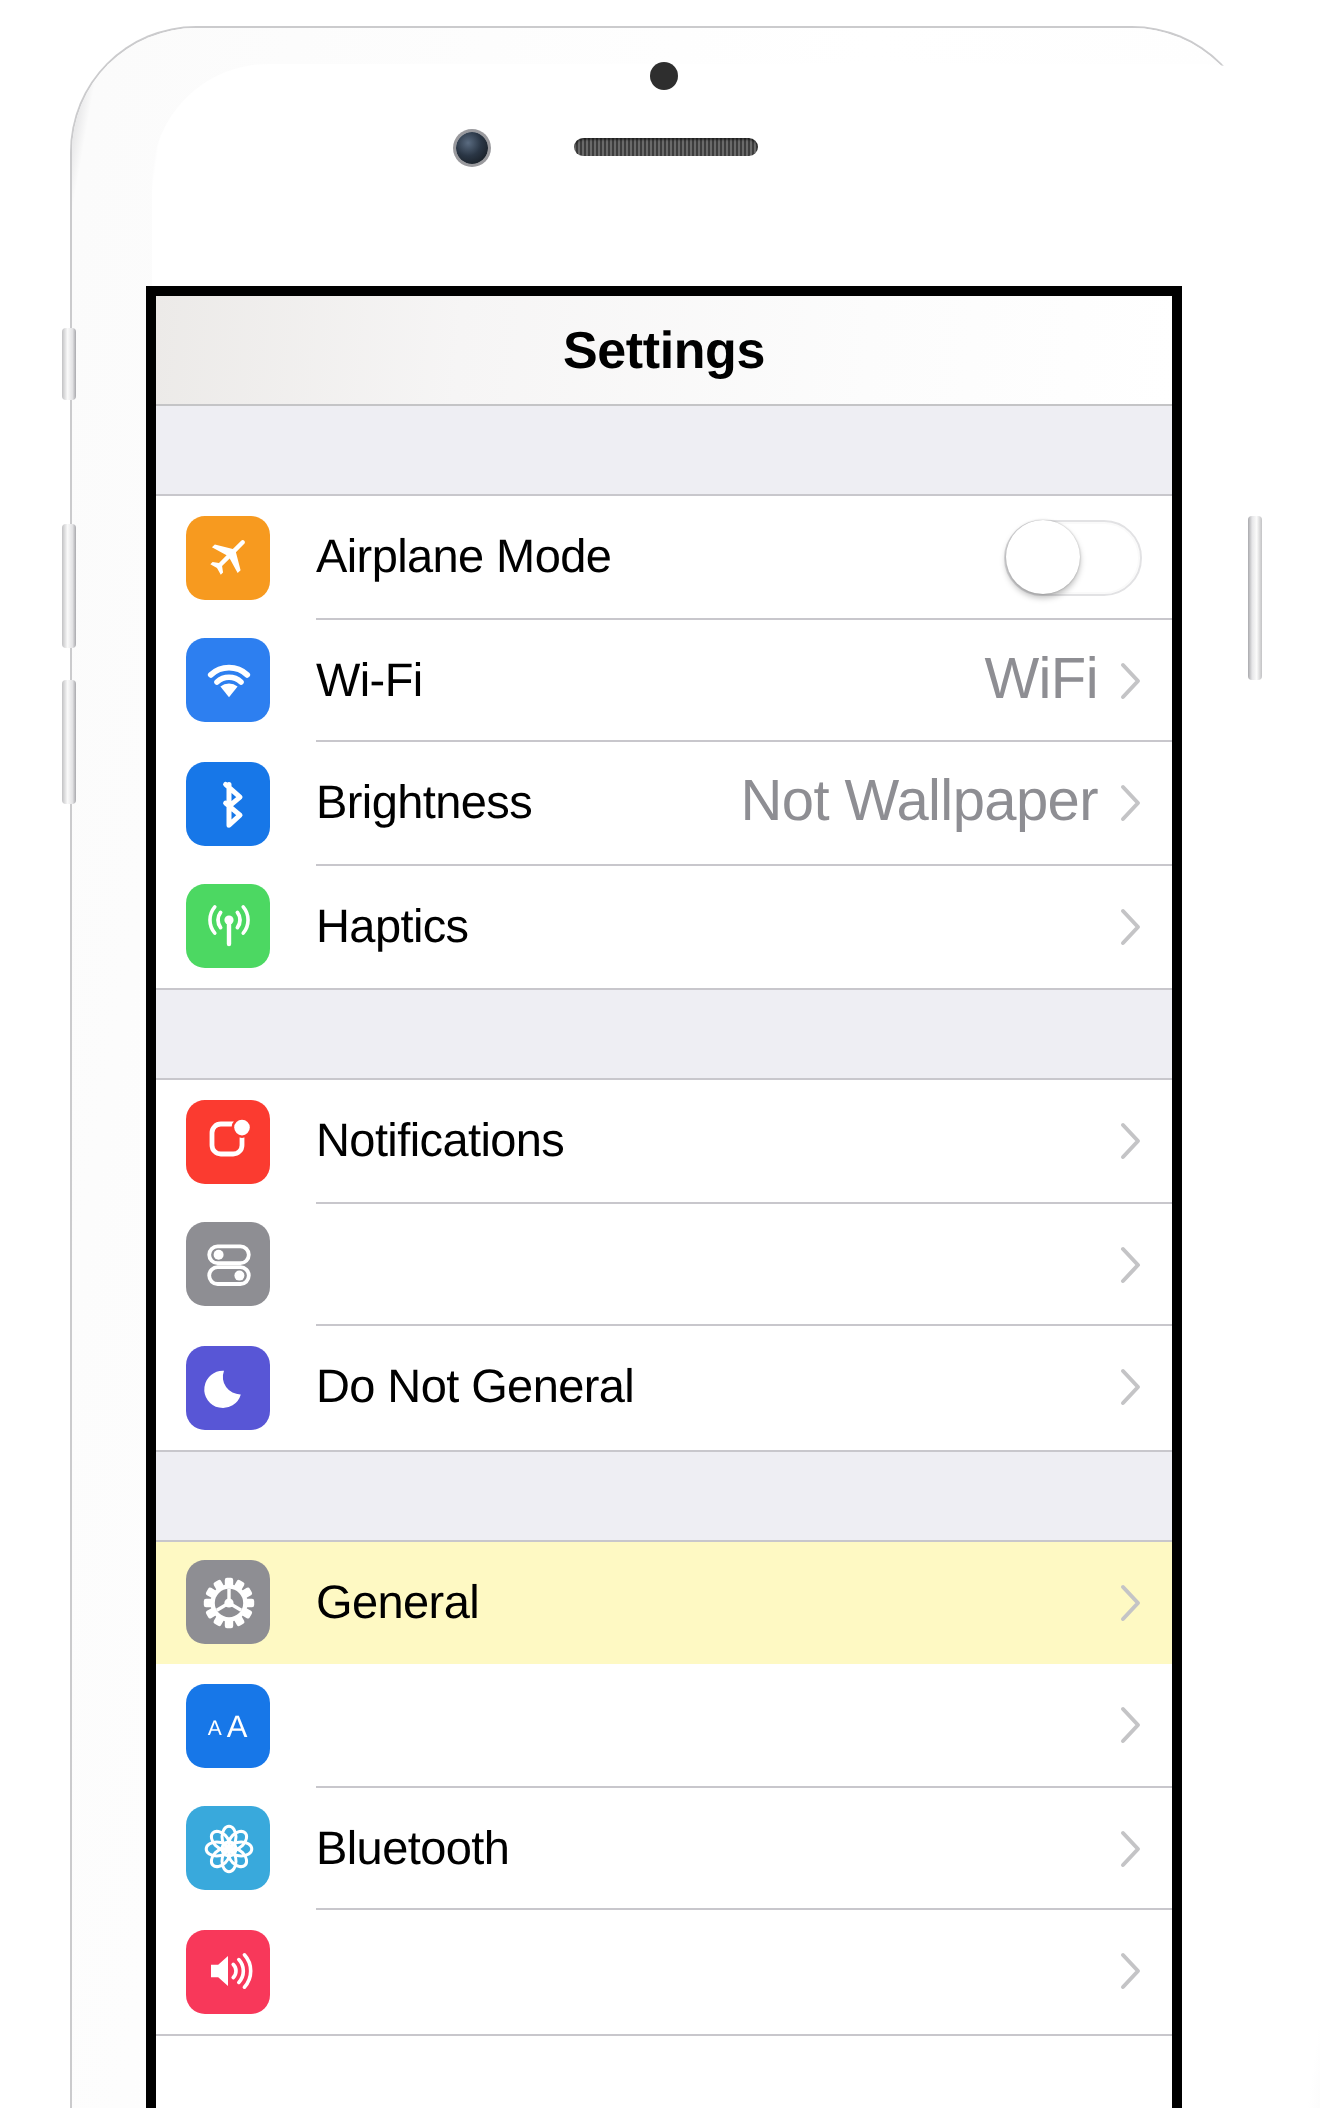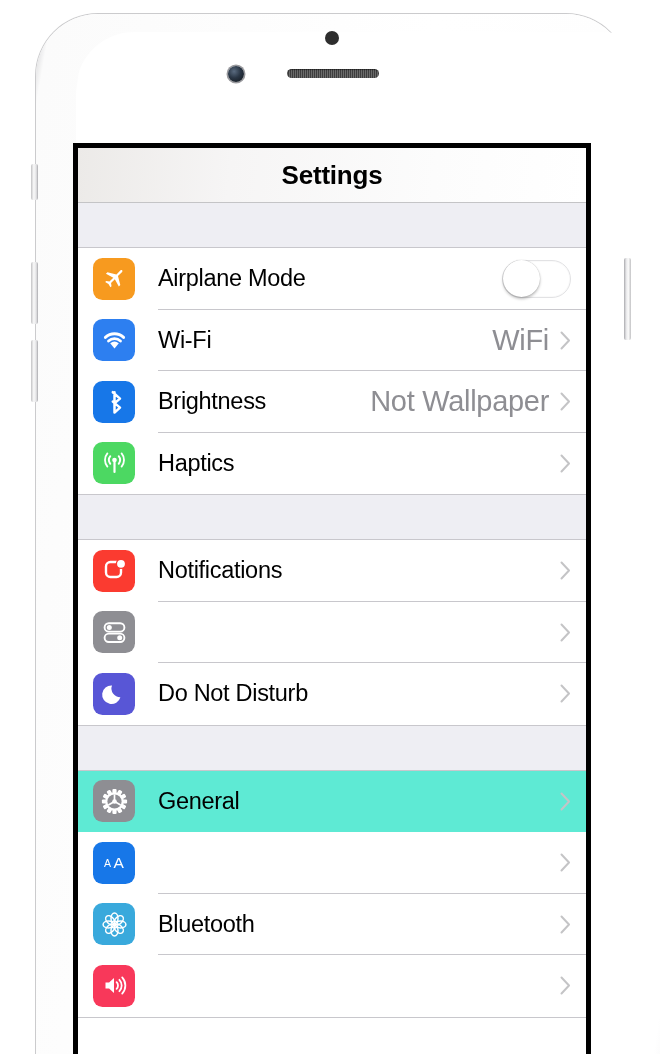--- a/index.html
+++ b/index.html
@@ -151,21 +151,21 @@
   }
 
   .row {
     position: relative;
     display: flex;
     align-items: center;
     height: 61.5px;
     padding-left: 15px;
     background: #ffffff;
   }
-  .row.selected { background: #5eead4; }
+  .row.selected { background: #fef9c3; }
   .row .hairline {
     position: absolute;
     left: 80px; right: 0; bottom: 0;
     height: 1px; background: #c8c7cc;
   }
   .row:last-child .hairline { display: none; }
 
   .app-icon {
     width: 42px; height: 42px;
     border-radius: 9.5px;
@@ -352,21 +352,21 @@
               </span>
             </div>
             <div class="hairline"></div>
           </div>
           <div class="row">
             <div class="app-icon" style="background: rgb(88, 86, 214);">
               <svg width="27" height="27" viewBox="0 0 27 27">
                 <path d="M19.4 17.2 A8.7 8.7 0 0 1 11 5.4 a9.3 9.3 0 1 0 8.4 11.8 Z" fill="#fff"></path>
               </svg>
             </div>
-            <div class="row-label">Do Not Disturb</div>
+            <div class="row-label">Do Not General</div>
             <div class="row-right">
               <span class="chevron">
                 <svg width="11" height="19" viewBox="0 0 11 19">
                   <path d="M1.5 1.5 L9 9.5 L1.5 17.5" stroke="#c4c4c6" stroke-width="2" fill="none" stroke-linecap="round" stroke-linejoin="round"></path>
                 </svg>
               </span>
             </div>
           </div>
         </div>
         <div class="section-gap"></div>

